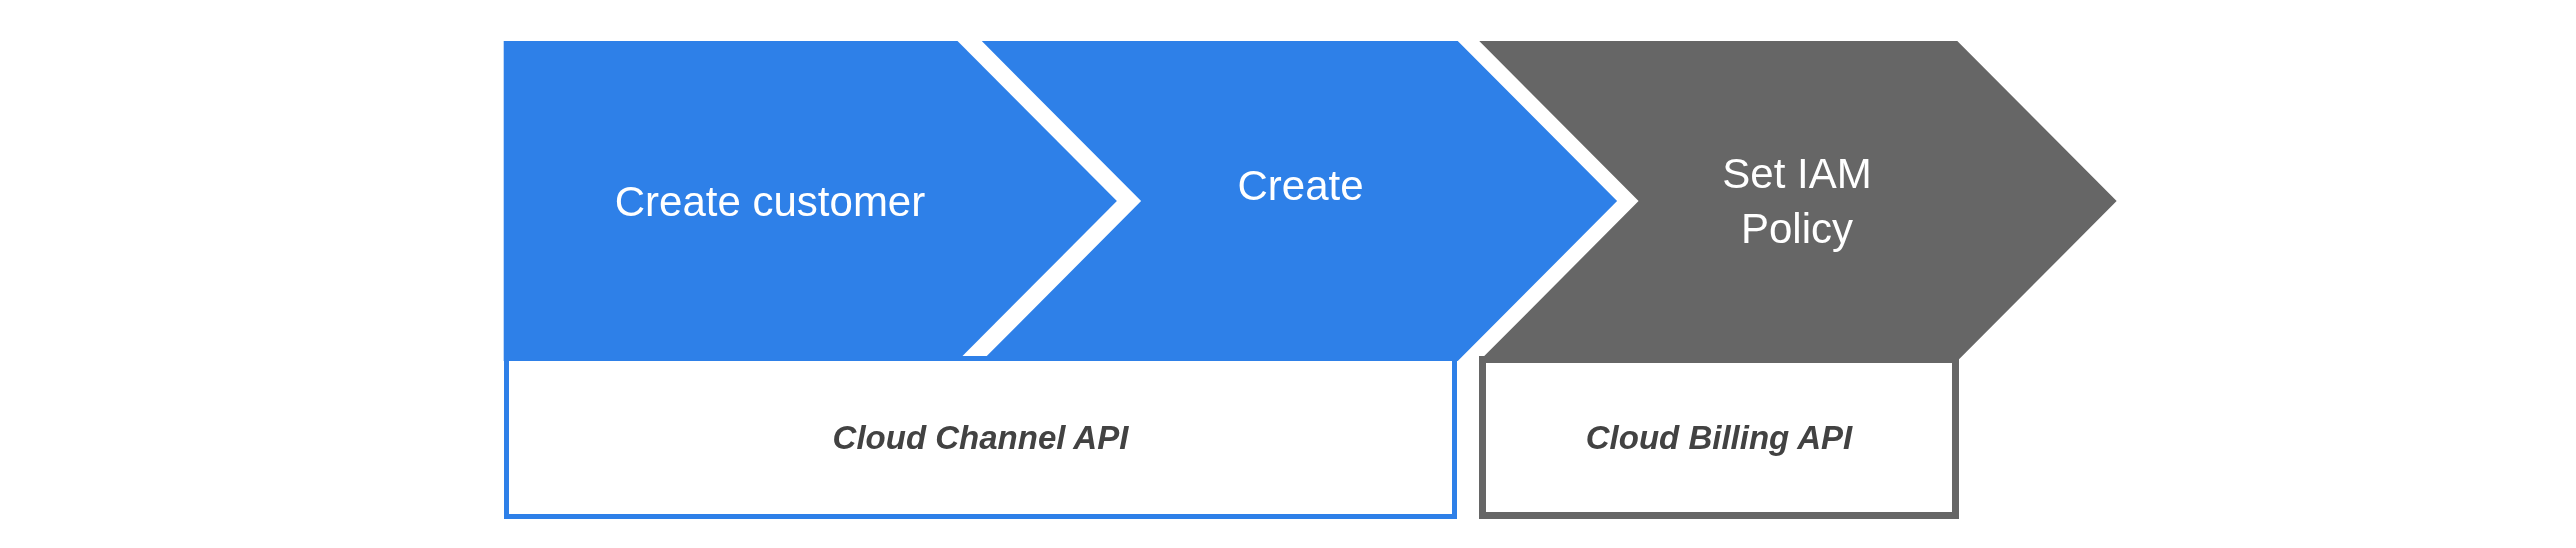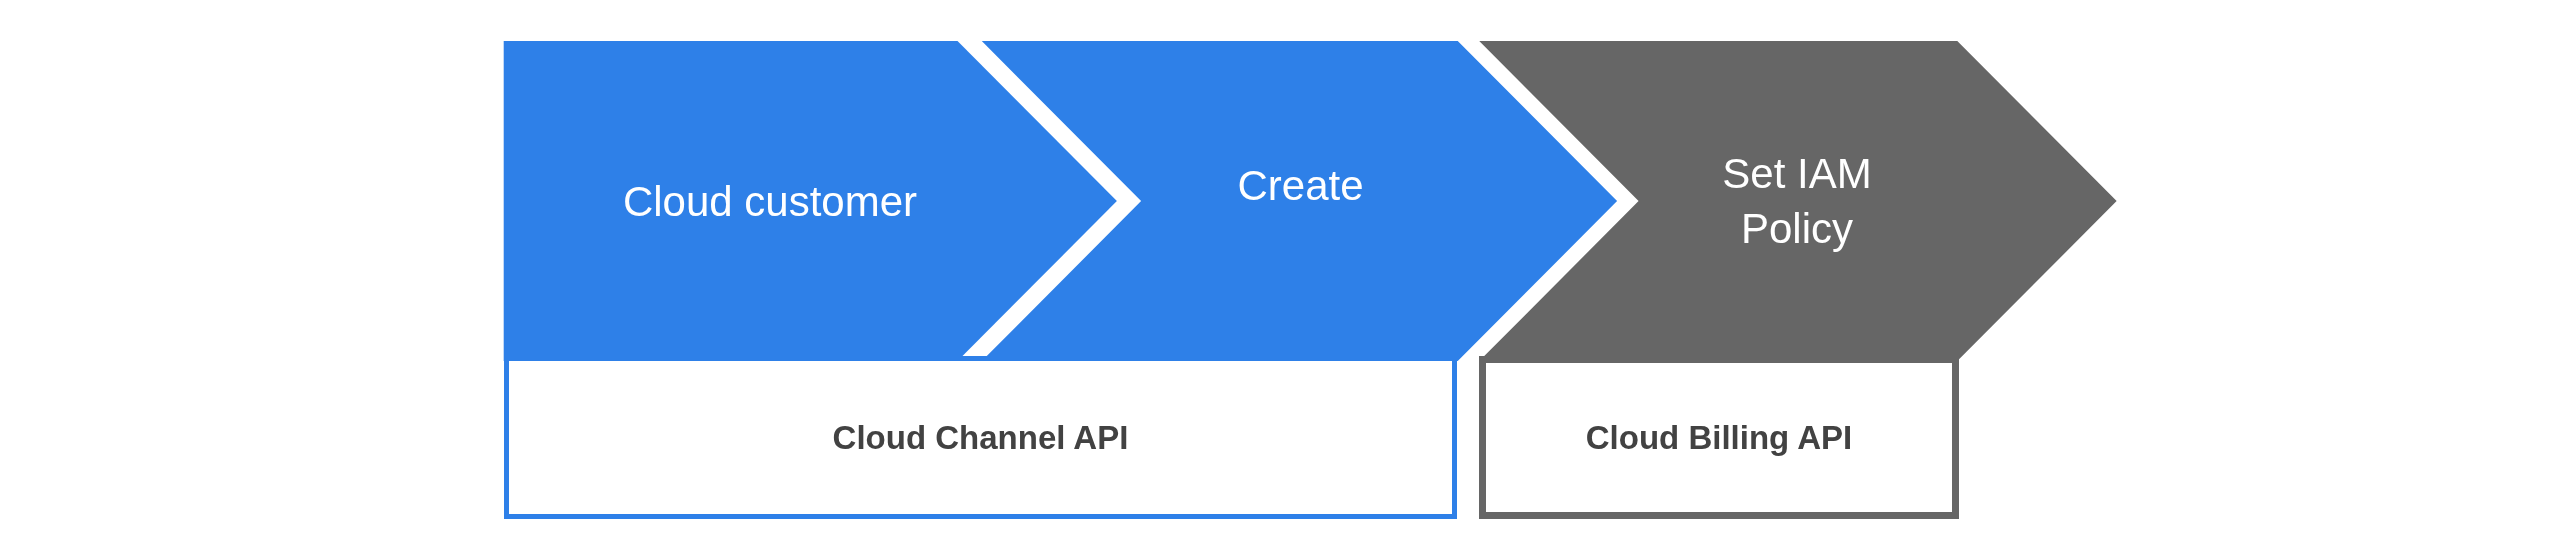--- a/index.html
+++ b/index.html
@@ -42,20 +42,21 @@
     position: absolute;
     box-sizing: border-box;
     background: #ffffff;
     display: flex;
     align-items: center;
     justify-content: center;
     text-align: center;
     font-size: 33px;
     font-weight: 700;
     color: #424242;
+    font-style: italic;
   }
   .api-box.blue { border: 5.5px solid #2e80e8; }
   .api-box.gray { border: 7px solid #666666; }
 
   
   #label-step-1 { left: 504px;  top: 41px; width: 532px; height: 320px; }
   #label-step-2 { left: 1141px; top: 41px; width: 319px; height: 288px; }
   #label-step-3 { left: 1639px; top: 41px; width: 316px; height: 320px; }
   #box-cloud-channel-api { left: 504px;  top: 356px; width: 953px; height: 163px; }
   #box-cloud-billing-api { left: 1479px; top: 356px; width: 480px;  height: 163px; }
@@ -65,21 +66,21 @@
 
 <div id="canvas">
 
   <svg id="arrow-layer" viewBox="0 0 3718 792" xmlns="http://www.w3.org/2000/svg">
     <polygon points="727,59 1382,59 1612,290 1382,521 727,521" stroke-width="4" stroke-linejoin="round" fill="#2e80e8"></polygon>
     <polygon points="1417,59 2104,59 2334,290 2104,521 1417,521 1647,290" stroke-width="4" stroke-linejoin="round" fill="#2e80e8"></polygon>
     <polygon points="2135,59 2825,59 3055,290 2825,521 2135,521 2365,290" stroke-width="4" stroke-linejoin="round" fill="#666666"></polygon>
   </svg>
 
   <div id="label-step-1" class="arrow-label" style="color: rgb(255, 255, 255);">
-    <span>Cloud customer</span>
+    <span>Create customer</span>
   </div>
 
   <div id="label-step-2" class="arrow-label" style="color: rgb(255, 255, 255);">
     <span>Create</span>
   </div>
 
   <div id="label-step-3" class="arrow-label" style="color: rgb(255, 255, 255);">
     <span>Set IAM</span>
     <span>Policy</span>
   </div>

